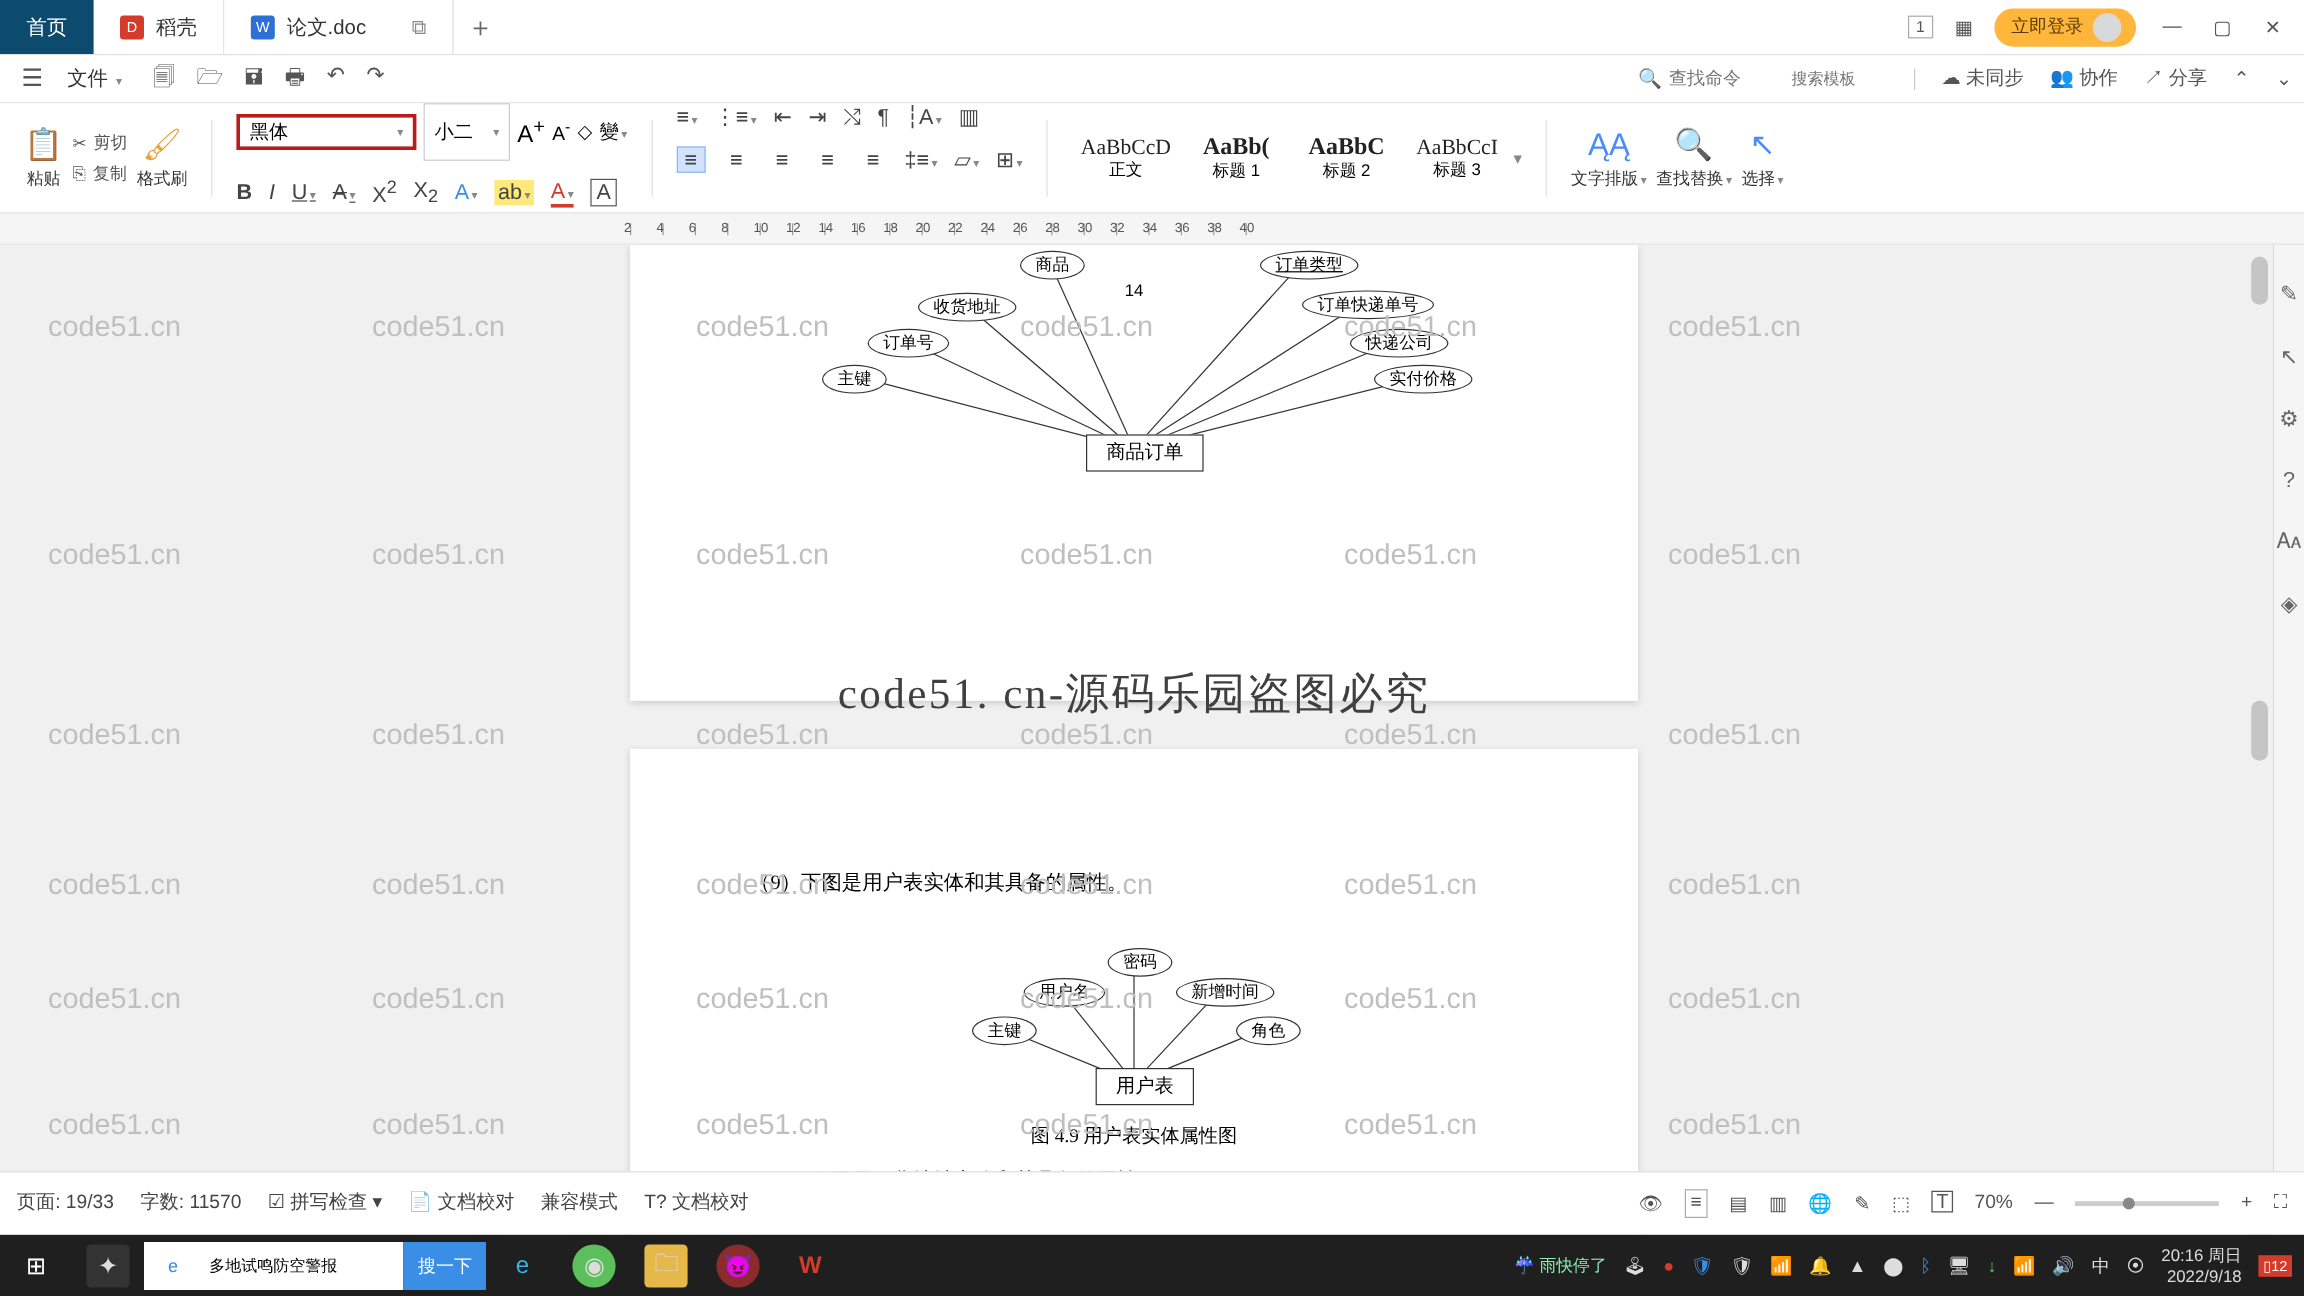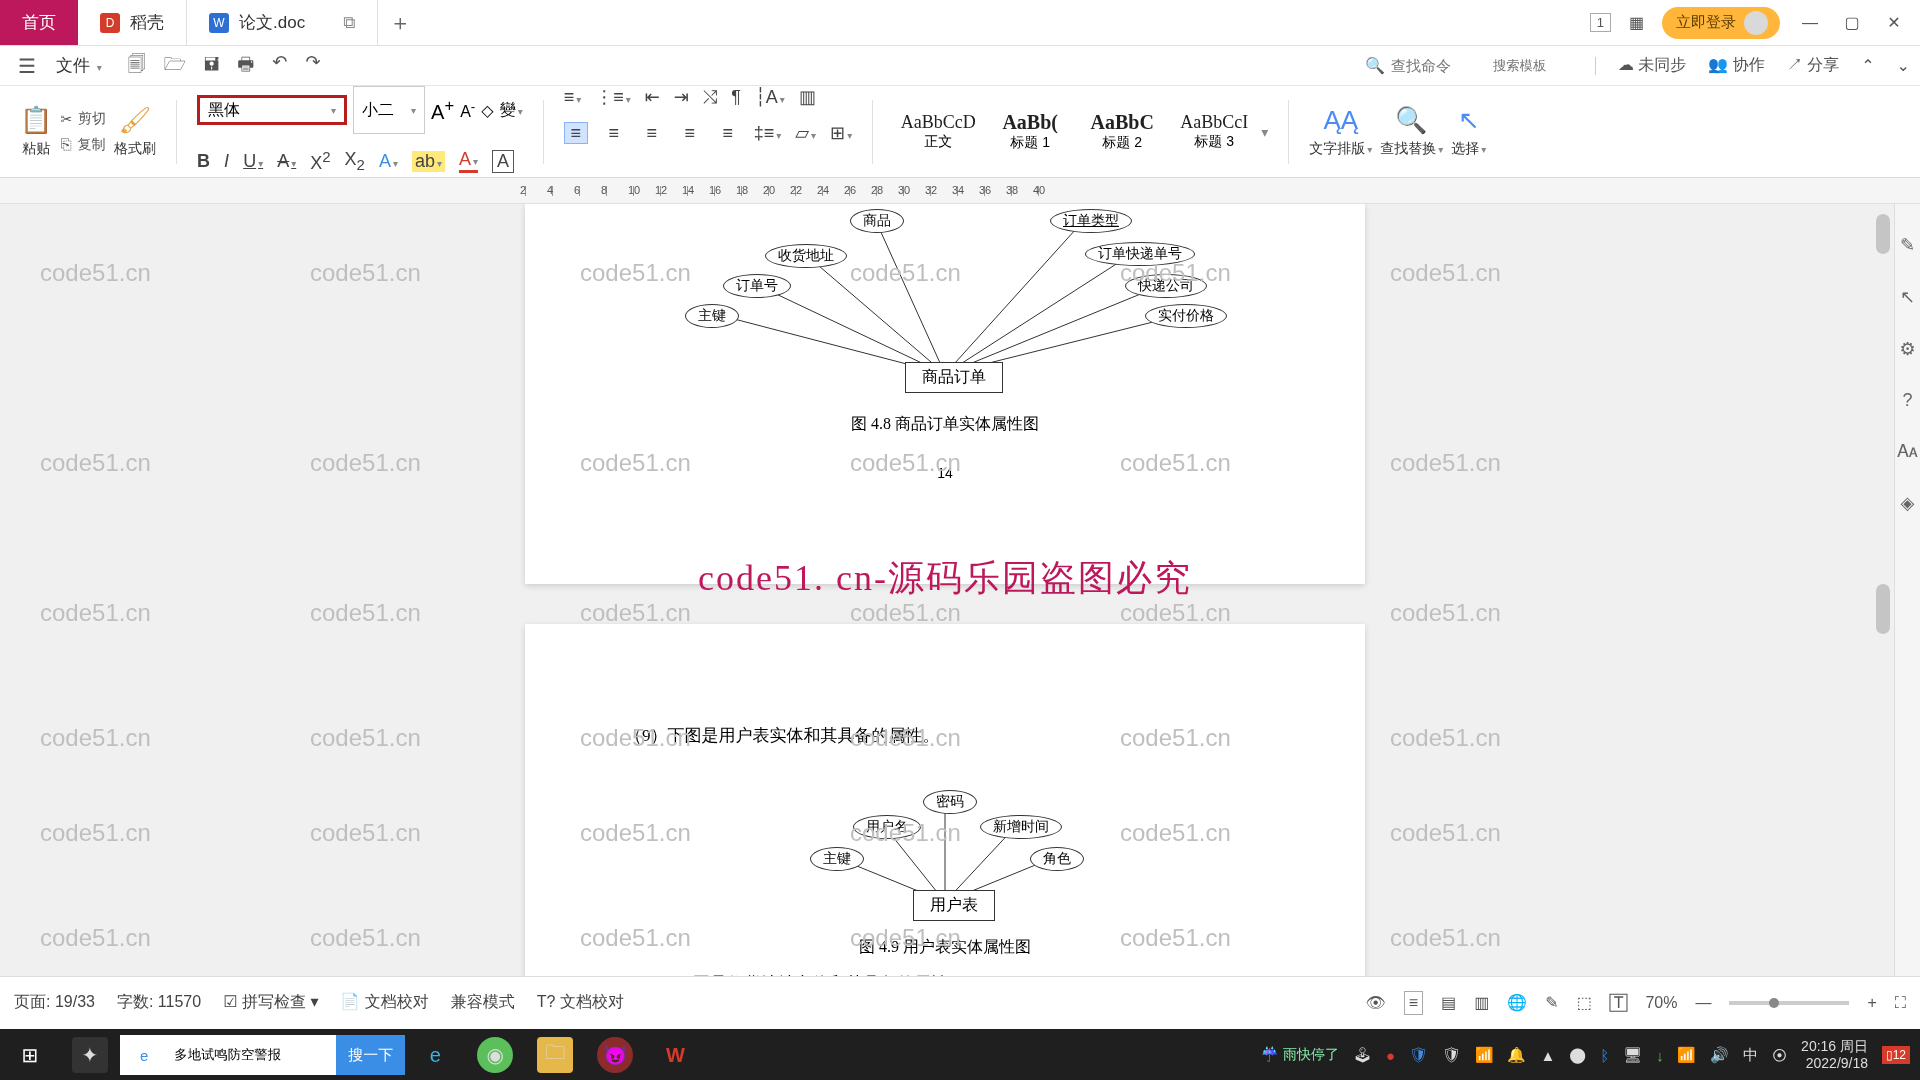--- a/index.html
+++ b/index.html
@@ -1,21 +1,21 @@
 <!DOCTYPE html>
 <html><head>
 <meta charset="utf-8">
 <style>
 * { margin: 0; padding: 0; box-sizing: border-box; font-family: "Microsoft YaHei", sans-serif; }
 body { width: 1920px; height: 1080px; overflow: hidden; background: #fff; position: relative; }
 
 
 .titlebar { height: 46px; background: #fff; display: flex; align-items: stretch; border-bottom: 1px solid #e0e0e0; }
 .tab { display: flex; align-items: center; padding: 0 22px; font-size: 17px; color: #333; border-right: 1px solid #e0e0e0; gap: 10px; position: relative; }
-.tab.home { background: #be185d; color: #fff; border: none; }
+.tab.home { background: #0c4a6e; color: #fff; border: none; }
 .tab .icon { width: 20px; height: 20px; border-radius: 3px; display: inline-flex; align-items: center; justify-content: center; font-size: 12px; color: #fff; }
 .tab.docai .icon { background: #d43b2a; }
 .tab.file .icon { background: #2e6fd6; }
 .tab.file { background: #fff; }
 .tab .screen-ico { margin-left: 28px; color: #888; }
 .newtab { width: 44px; display:flex; align-items:center; justify-content:center; color:#666; font-size:22px; }
 .titlebar-right { margin-left: auto; display: flex; align-items: center; gap: 18px; padding-right: 14px; color: #555; }
 .login-pill { background: #ffb63a; color: #5a3b00; padding: 4px 12px 4px 14px; border-radius: 20px; display:flex; align-items:center; gap:8px; font-size:15px; }
 .avatar-ico { width: 24px; height: 24px; border-radius: 50%; background: #d9d9d9; display:inline-block; }
 .winbtn { width: 24px; text-align:center; font-size:16px; color:#555; }
@@ -56,21 +56,21 @@
 .ruler { height: 26px; background:#f5f5f5; border-bottom:1px solid #e0e0e0; position:relative; font-size:11px; color:#555; }
 .ruler-inner { position:absolute; left:525px; right:0; top:0; height:100%; display:flex; align-items:center; }
 .ruler-tick { width:27px; text-align:center; border-left:1px solid #999; height:10px; position:relative; }
 .ruler-tick span { position:absolute; top:-2px; left:-6px; }
 
 
 .docarea { position:absolute; top:204px; left:0; right:26px; bottom:52px; background:#f0f0f0; overflow:hidden; }
 .page { position:absolute; background:#fff; box-shadow:0 2px 6px rgba(0,0,0,0.15); width:840px; left:525px; }
 .page1 { top:0; height:380px; }
 .page2 { top:420px; height:420px; }
-.watermark-banner { position:absolute; left:525px; top:350px; width:840px; text-align:center; font-size:36px; color:#be185d; font-family:"SimSun",serif; z-index:5; letter-spacing:2px; }
+.watermark-banner { position:absolute; left:525px; top:350px; width:840px; text-align:center; font-size:36px; color:#404040; font-family:"SimSun",serif; z-index:5; letter-spacing:2px; }
 .wm { position:absolute; color:#bfbfbf; font-size:24px; font-weight:400; pointer-events:none; z-index:2; }
 .er-node { position:absolute; border:1px solid #333; border-radius:50%; padding:2px 12px; font-size:14px; background:#fff; white-space:nowrap; }
 .er-center { position:absolute; border:1px solid #333; padding:4px 16px; font-size:16px; background:#fff; }
 .caption { text-align:center; font-size:16px; margin-top:0; font-family:"SimSun",serif; }
 .body-text { font-size:17px; font-family:"SimSun",serif; padding-left:100px; }
 
 
 .sidepanel { position:absolute; right:0; top:204px; width:26px; bottom:52px; background:#f5f5f5; border-left:1px solid #ddd; display:flex; flex-direction:column; align-items:center; gap:30px; padding-top:30px; color:#666; font-size:18px; }
 .scrollbar-v { position:absolute; right:28px; top:204px; width:18px; bottom:52px; background:#f0f0f0; }
 .scroll-thumb { position:absolute; left:2px; width:14px; background:#c5c5c5; border-radius:7px; }
@@ -334,21 +334,20 @@
     </svg>
     <div class="er-node" style="left:160px;top:100px;">主键</div>
     <div class="er-node" style="left:198px;top:70px;">订单号</div>
     <div class="er-node" style="left:240px;top:40px;">收货地址</div>
     <div class="er-node" style="left:325px;top:5px;">商品</div>
     <div class="er-node" style="left:525px;top:5px;text-decoration:underline;">订单类型</div>
     <div class="er-node" style="left:560px;top:38px;">订单快递单号</div>
     <div class="er-node" style="left:600px;top:70px;">快递公司</div>
     <div class="er-node" style="left:620px;top:100px;">实付价格</div>
     <div class="er-center" style="left:380px;top:158px;">商品订单</div>
-    <div class="caption" style="margin-top:210px;">图 4.8  商品订单实体属性图</div>
     <div style="text-align:center;margin-top:30px;font-size:14px;">14</div>
   </div>
 
   <div class="watermark-banner">code51. cn-源码乐园盗图必究</div>
 
   <div class="page page2">
     <div class="body-text" style="margin-top:100px;">（9）下图是用户表实体和其具备的属性。</div>
     <div style="position:relative;height:180px;margin-top:10px;">
       <svg class="line-svg" width="840" height="180">
         <line x1="420" y1="145" x2="310" y2="100" stroke="#333"></line>

